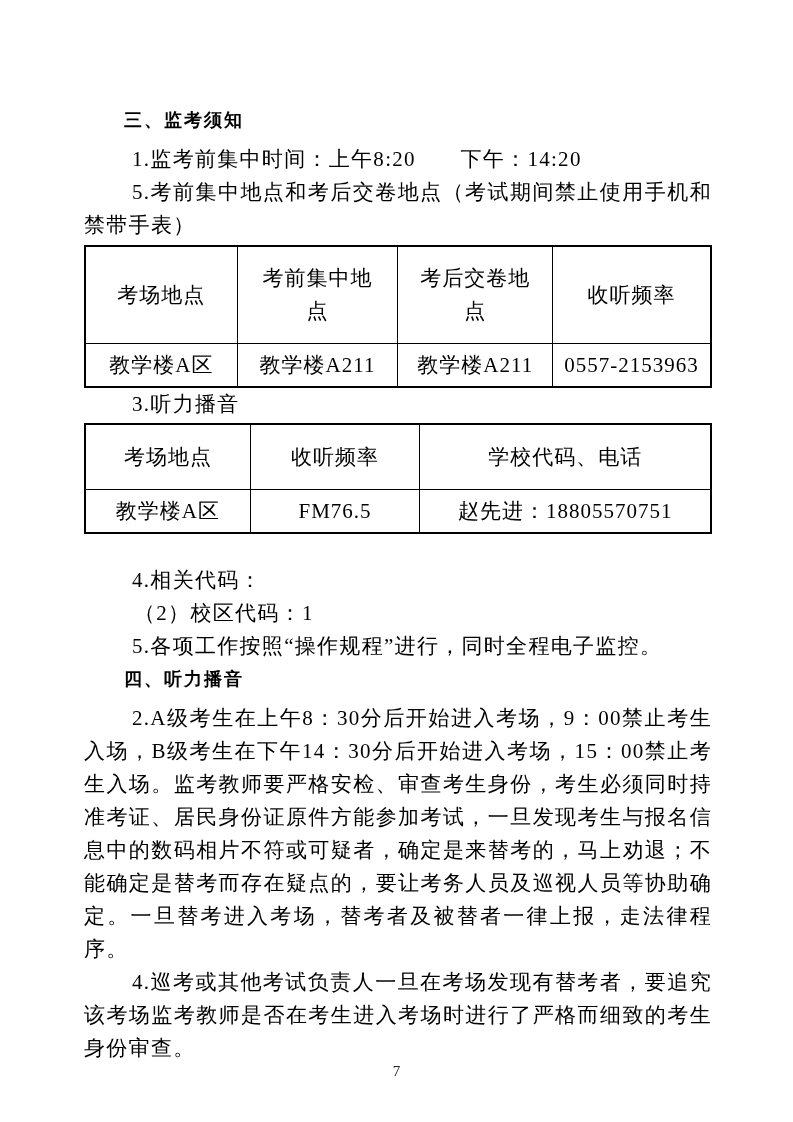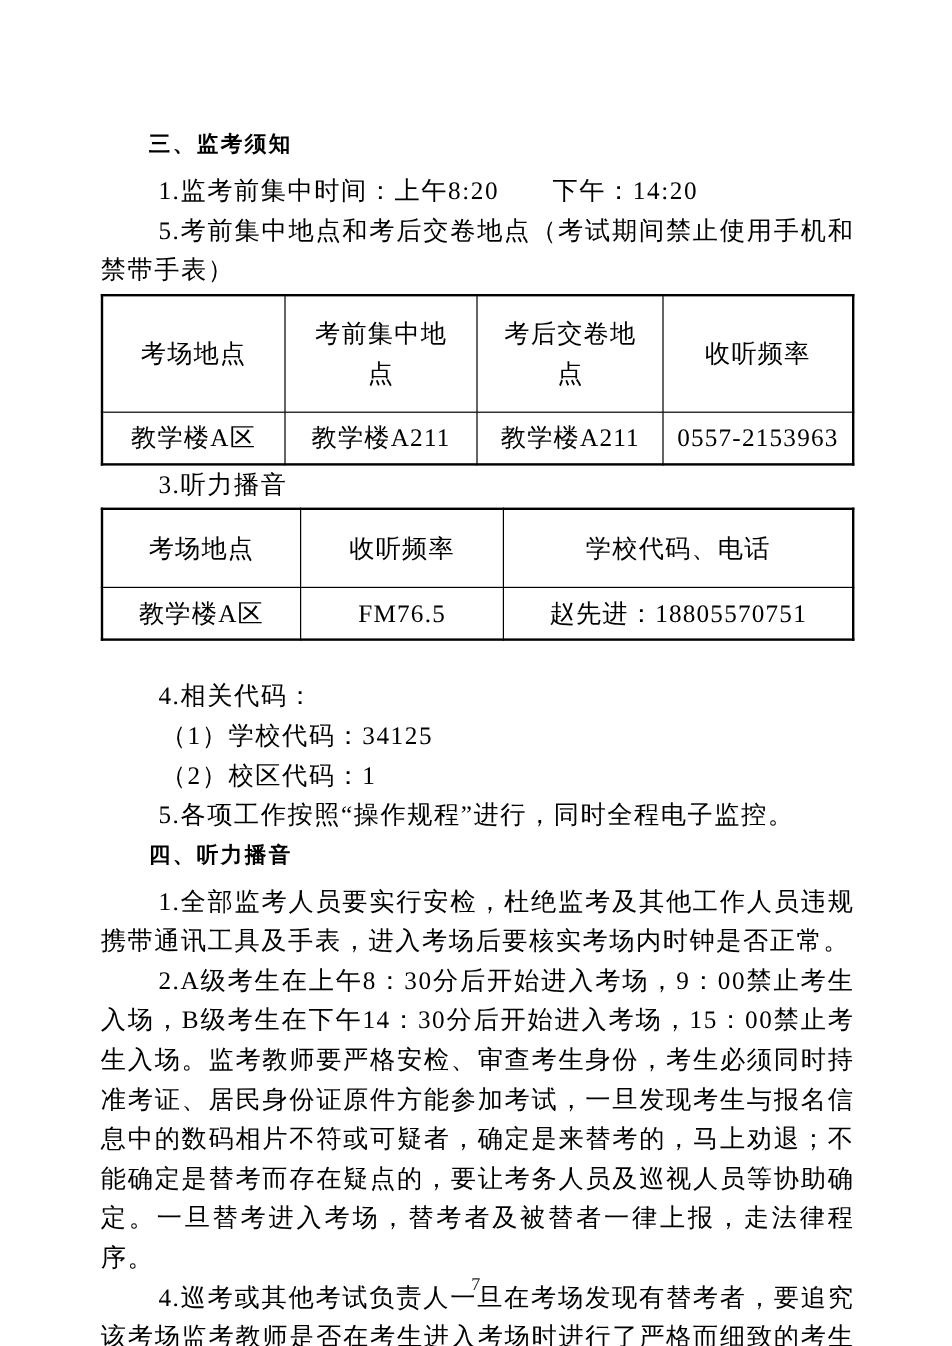--- a/index.html
+++ b/index.html
@@ -133,26 +133,24 @@
       <tbody>
         <tr>
           <td>教学楼A区</td>
           <td>FM76.5</td>
           <td>赵先进：18805570751</td>
         </tr>
       </tbody>
     </table>
 
     <p class="num-line codes-title">4.相关代码：</p>
-    <p class="sub-line">（1）学校代码：34125</p>
     <p class="sub-line">（2）校区代码：1</p>
     <p class="num-line">5.各项工作按照“操作规程”进行，同时全程电子监控。</p>
 
     <p class="sec-heading notes">四、听力播音</p>
 
-    <p class="just">1.全部监考人员要实行安检，杜绝监考及其他工作人员违规携带通讯工具及手表，进入考场后要核实考场内时钟是否正常。</p>
     <p class="just">2.A级考生在上午8：30分后开始进入考场，9：00禁止考生入场，B级考生在下午14：30分后开始进入考场，15：00禁止考生入场。监考教师要严格安检、审查考生身份，考生必须同时持准考证、居民身份证原件方能参加考试，一旦发现考生与报名信息中的数码相片不符或可疑者，确定是来替考的，马上劝退；不能确定是替考而存在疑点的，要让考务人员及巡视人员等协助确定。一旦替考进入考场，替考者及被替者一律上报，走法律程序。</p>
     <p class="just">4.巡考或其他考试负责人一旦在考场发现有替考者，要追究该考场监考教师是否在考生进入考场时进行了严格而细致的考生身份审查。</p>
 
   </div>
 
   <div class="page-number">7</div>
 </div>
 
 </body></html>

